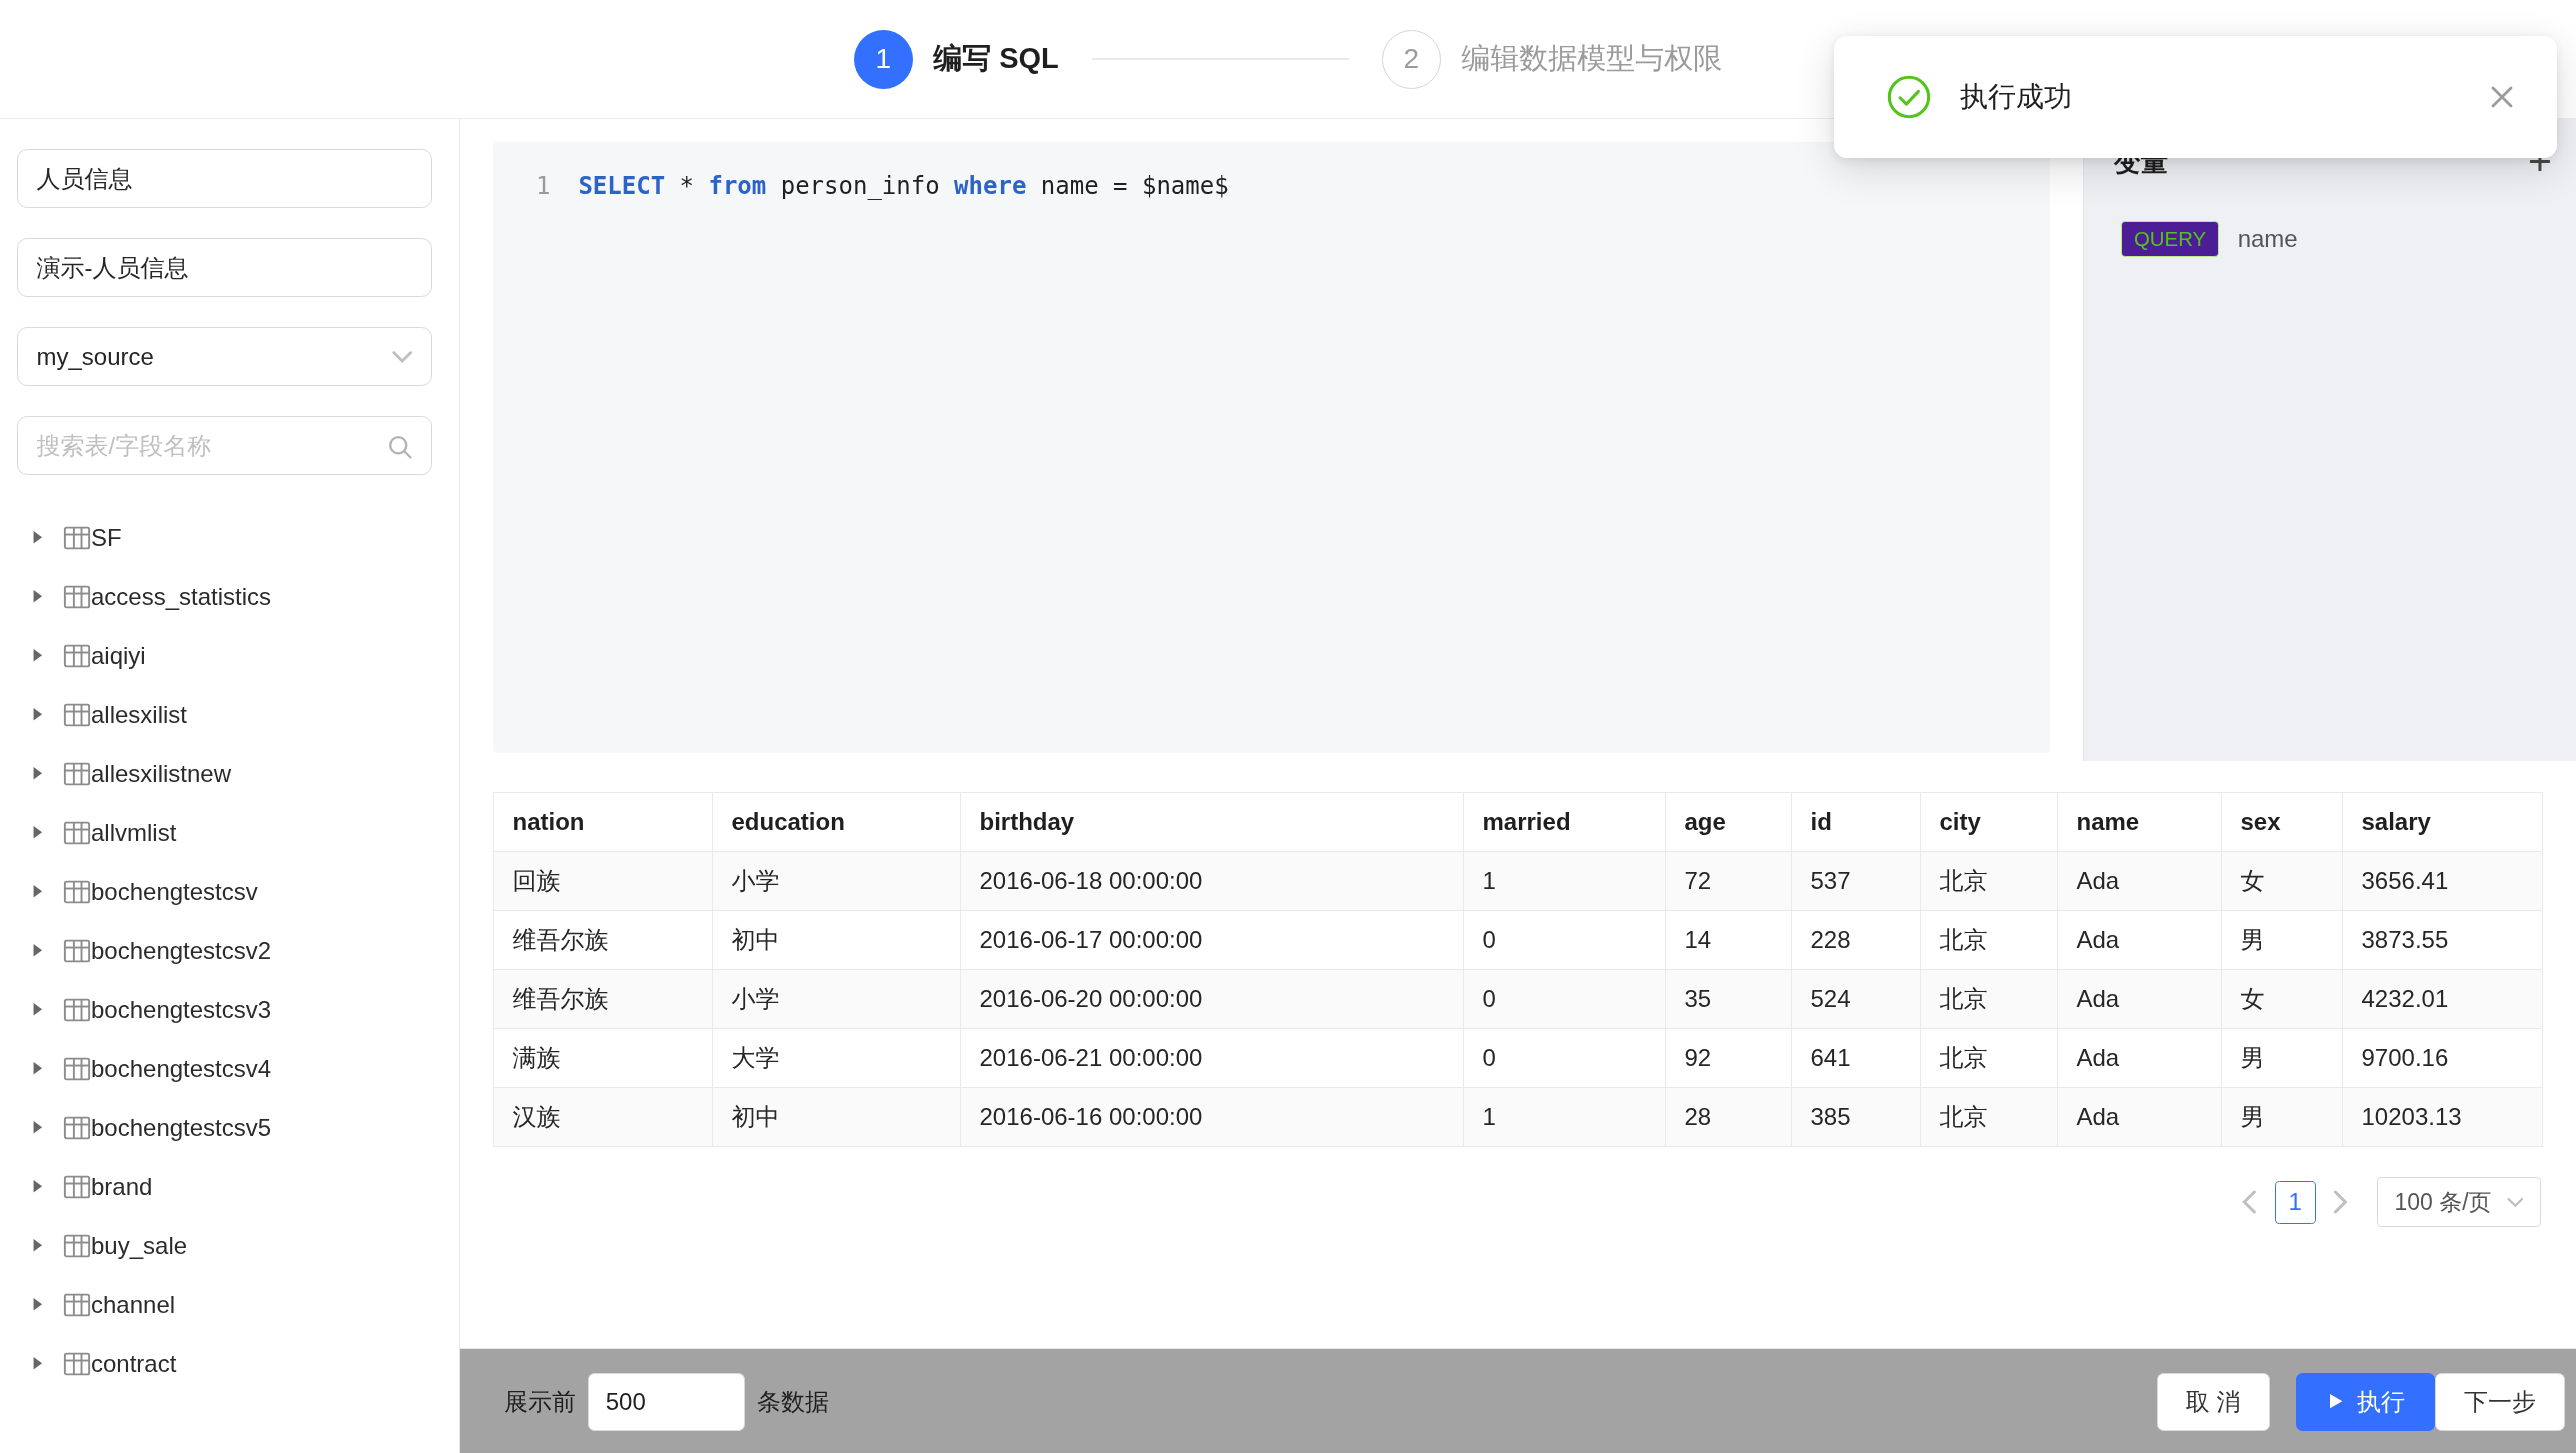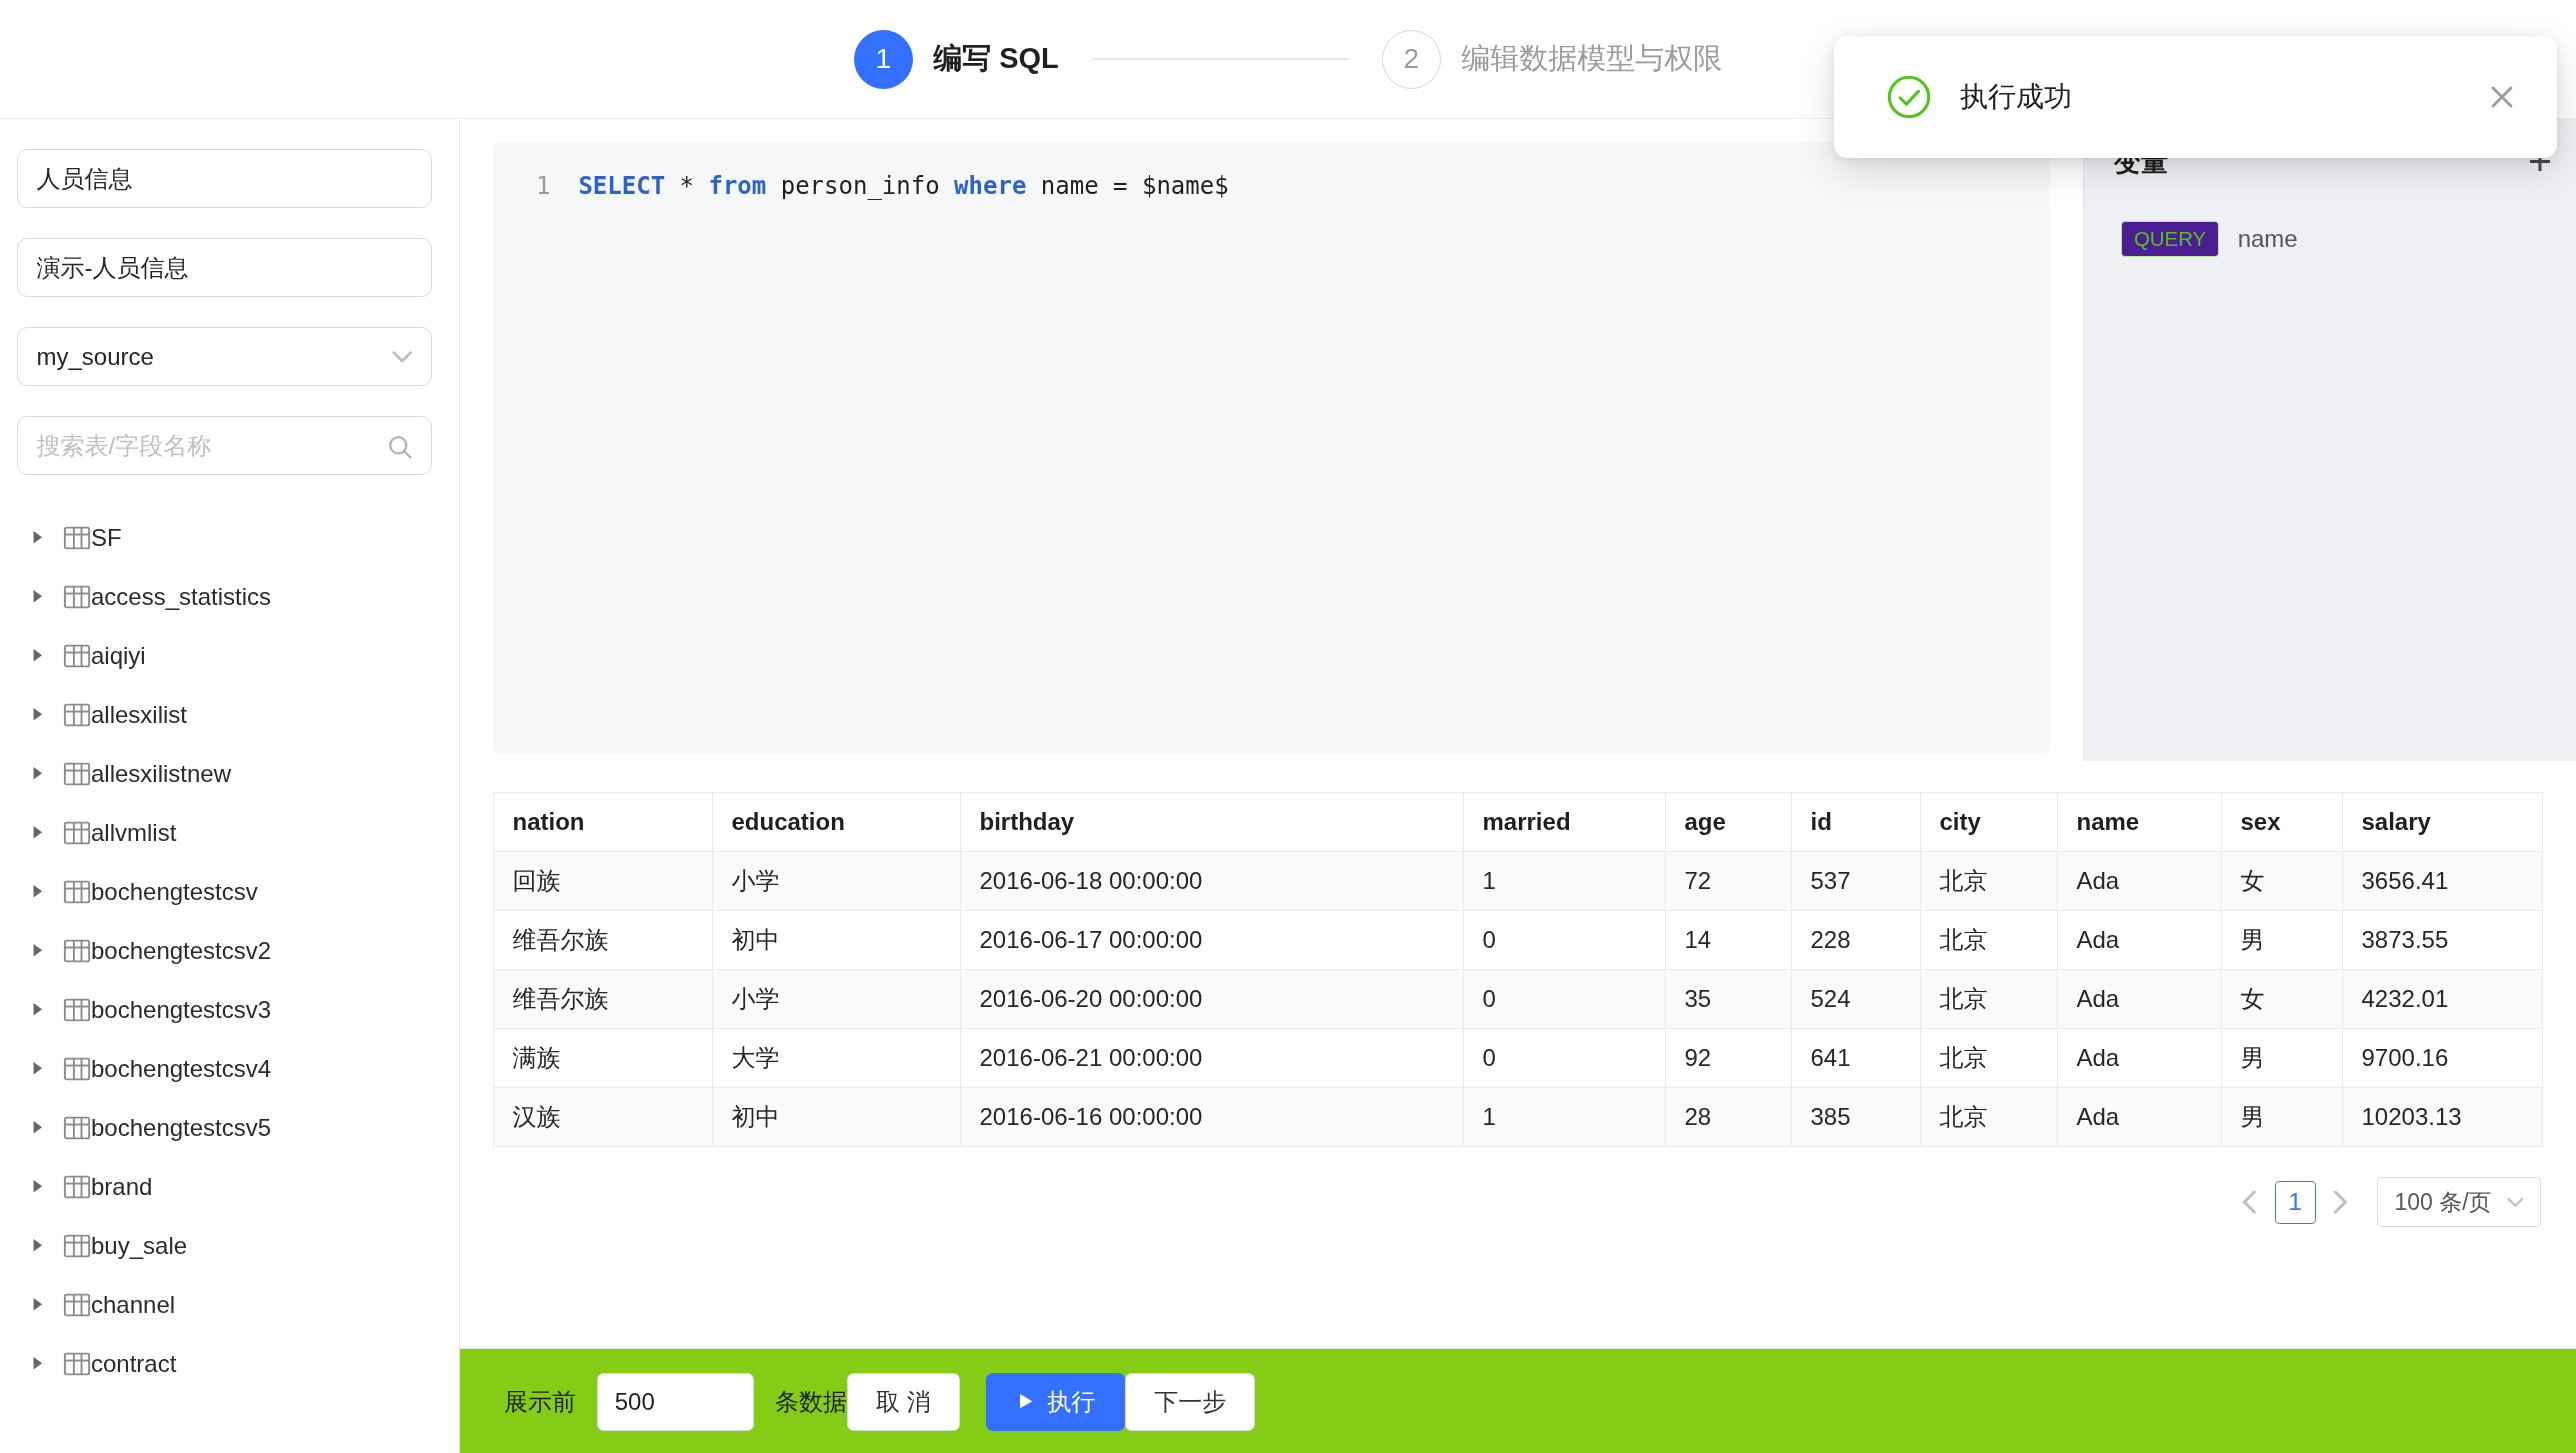--- a/index.html
+++ b/index.html
@@ -74,23 +74,23 @@
   #result-table td{color:#262626;font-weight:400}
   #result-table tbody tr:nth-child(odd){background:#fafafa}
 
   .pagination{width:2048px;display:flex;align-items:center;justify-content:flex-end;margin-top:30px}
   .pg-arrow{display:flex;align-items:center;padding:0 7.4px;cursor:pointer}
   .pg-current{min-width:41px;height:43px;margin:0 9.3px;border:0.9px solid #3370ff;color:#3370ff;border-radius:4.6px;display:flex;align-items:center;justify-content:center;font-size:24px;cursor:pointer}
   .pg-size{height:50px;margin-left:20.4px;border:0.9px solid #d9d9d9;border-radius:4.6px;display:flex;align-items:center;padding:0 16.7px;font-size:23px;color:#555;background:#fff;cursor:pointer}
   .pg-size .chev{margin-left:15px;display:flex}
 
   
-  .footer{height:106px;flex:0 0 106px;border-top:0.9px solid #e8e8e8;background:#84cc16;display:flex;align-items:center;padding:0 11px 0 44px}
+  .footer{height:106px;flex:0 0 106px;border-top:0.9px solid #e8e8e8;background:#a3a3a3;display:flex;align-items:center;justify-content:space-between;padding:0 11px 0 44px}
   .f-left{display:flex;align-items:center;font-size:24px;color:#1f1f1f}
-  .f-input{width:157px;height:58px;border:0.9px solid #d9d9d9;border-radius:6.5px;padding:0 16.7px;font-size:24px;color:#1f1f1f;margin:0 21px;outline:none;font-family:inherit}
+  .f-input{width:157px;height:58px;border:0.9px solid #d9d9d9;border-radius:6.5px;padding:0 16.7px;font-size:24px;color:#1f1f1f;margin:0 12px;outline:none;font-family:inherit}
   .f-right{display:flex;align-items:center}
   .btn{height:58px;border-radius:6.5px;font-size:24px;display:flex;align-items:center;justify-content:center;cursor:pointer;font-family:inherit;border:none;white-space:nowrap}
   .btn-default{border:0.9px solid #d9d9d9;background:#fff;color:#333;padding:0 28px;}
   .btn-primary{background:#3370ff;color:#fff;padding:0 30px;margin-left:26px}
   .btn-primary .play{display:flex;margin-right:13px}
 
   
   .toast{position:absolute;top:36px;right:19px;width:723px;height:122px;background:#fff;border-radius:13px;box-shadow:0 11px 41px rgba(0,0,0,.14),0 2.8px 9.3px rgba(0,0,0,.08);display:flex;align-items:center;padding:0 37px 0 52px;z-index:10}
   .toast-ico{display:flex;flex:0 0 auto}
   .toast-text{font-size:28px;color:#1f1f1f;margin-left:28px;flex:1}

